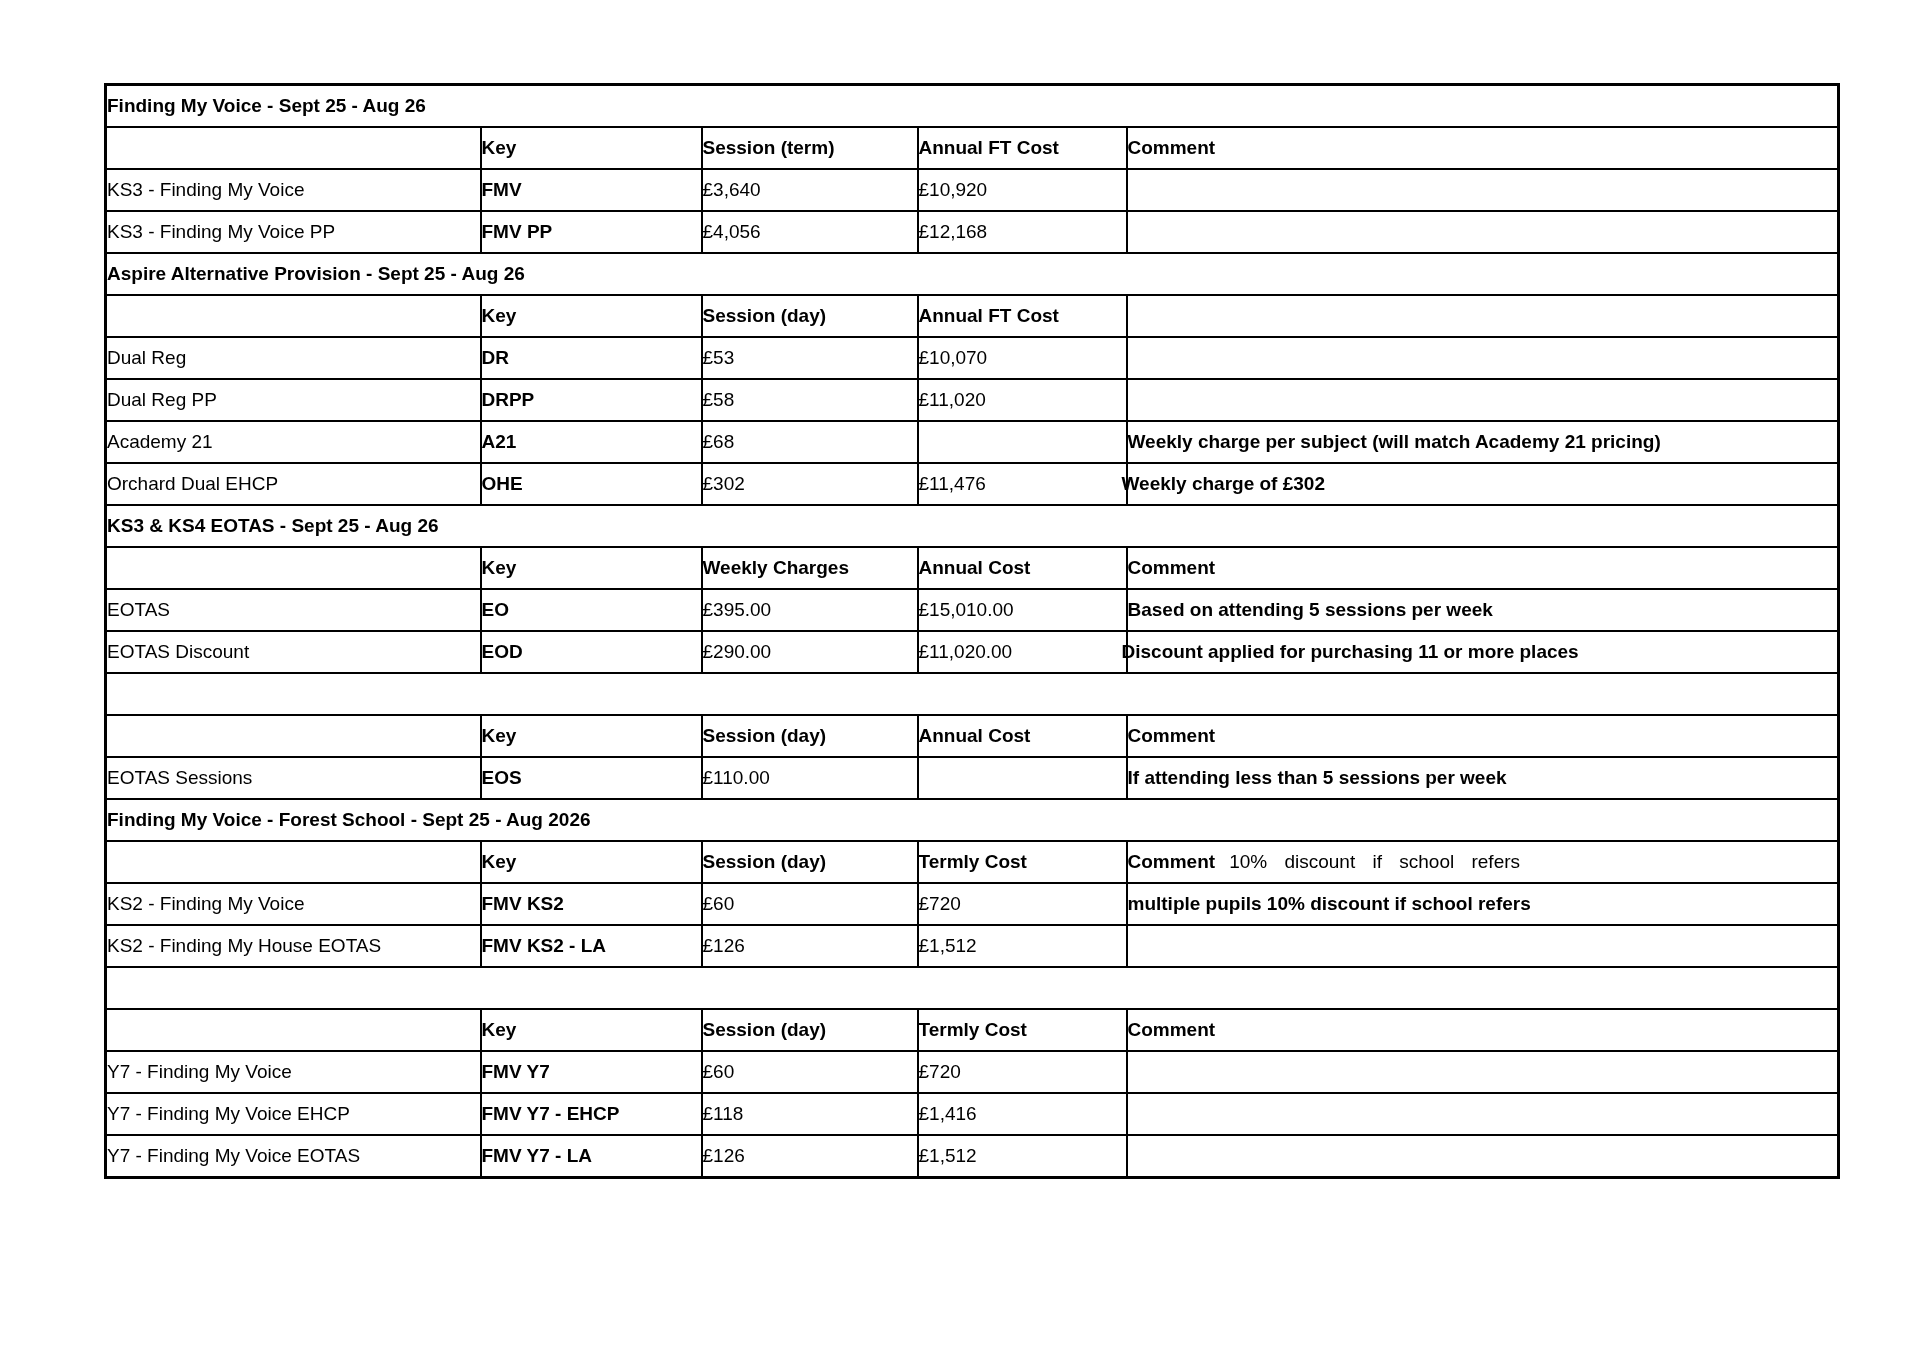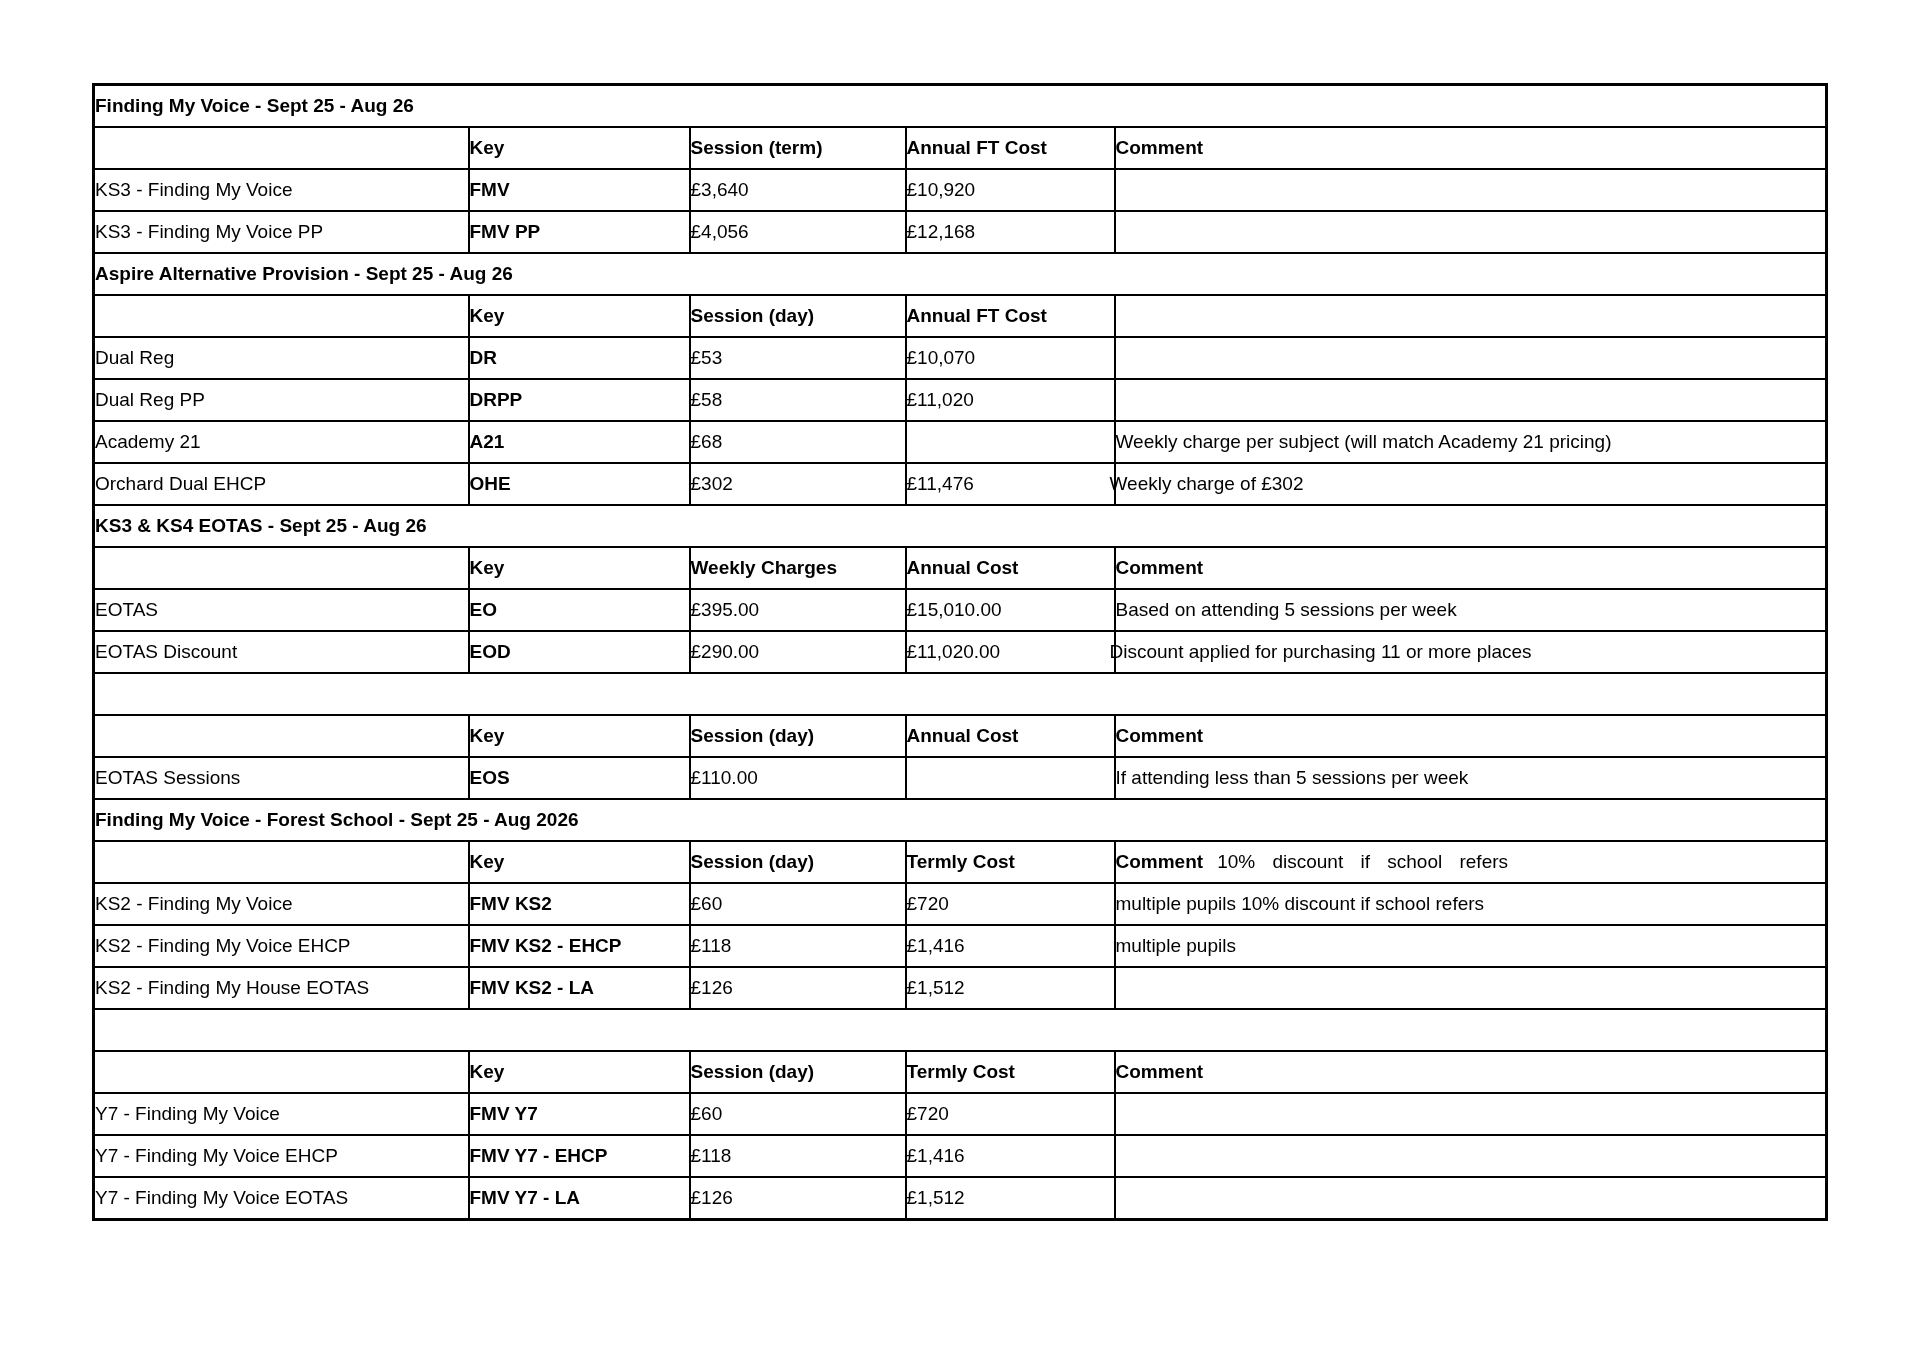--- a/index.html
+++ b/index.html
@@ -14,21 +14,21 @@
     font-family: "Liberation Sans", sans-serif;
     color: #000000;
   }
   .page {
     position: absolute;
     inset: 0;
     background: #ffffff;
   }
   table.pricing-table {
     position: absolute;
-    left: 92px;
+    left: 104px;
     top: 83px;
     width: 1733px;
     border-collapse: collapse;
     table-layout: fixed;
     border: 3px solid #000000;
   }
   table.pricing-table td {
     border: 2px solid #000000;
     height: 40px;
     padding: 0;
@@ -54,21 +54,21 @@
   td.key-cell {
     background: #D9D9D9;
     font-weight: 700;
     padding-left: 9px;
   }
   td.session-cell, td.cost-cell {
     text-align: left;
     padding-right: 9px;
     margin-left: 28px;
   }
-  td.comment-cell { padding-left: 11px; }
+  td.comment-cell { padding-left: 11px; font-weight: bold; }
   td.blank-cell { background: #ffffff; }
 
   
   td span { display: inline; }
   .overflow-right {
     position: relative;
     margin-right: -14px;
   }
   .flush-right {
     position: relative;
@@ -212,27 +212,20 @@
           <td class="column-header-cell"><span>Comment</span><span class="comment-note">10% discount if school refers</span></td>
         </tr>
         <tr>
           <td class="service-name-cell"><span>KS2 - Finding My Voice</span></td>
           <td class="key-cell"><span>FMV KS2</span></td>
           <td class="session-cell"><span>£60</span></td>
           <td class="cost-cell"><span>£720</span></td>
           <td class="comment-cell"><span>multiple pupils 10% discount if school refers</span></td>
         </tr>
         <tr>
-          <td class="service-name-cell"><span>KS2 - Finding My Voice EHCP</span></td>
-          <td class="key-cell"><span>FMV KS2 - EHCP</span></td>
-          <td class="session-cell"><span>£118</span></td>
-          <td class="cost-cell"><span>£1,416</span></td>
-          <td class="comment-cell"><span>multiple pupils</span></td>
-        </tr>
-        <tr>
           <td class="service-name-cell"><span>KS2 - Finding My House EOTAS</span></td>
           <td class="key-cell"><span>FMV KS2 - LA</span></td>
           <td class="session-cell"><span>£126</span></td>
           <td class="cost-cell"><span>£1,512</span></td>
           <td class="comment-cell"><span></span></td>
         </tr>
         <tr>
           <td colspan="5" class="blank-cell"></td>
         </tr>
         <tr>

